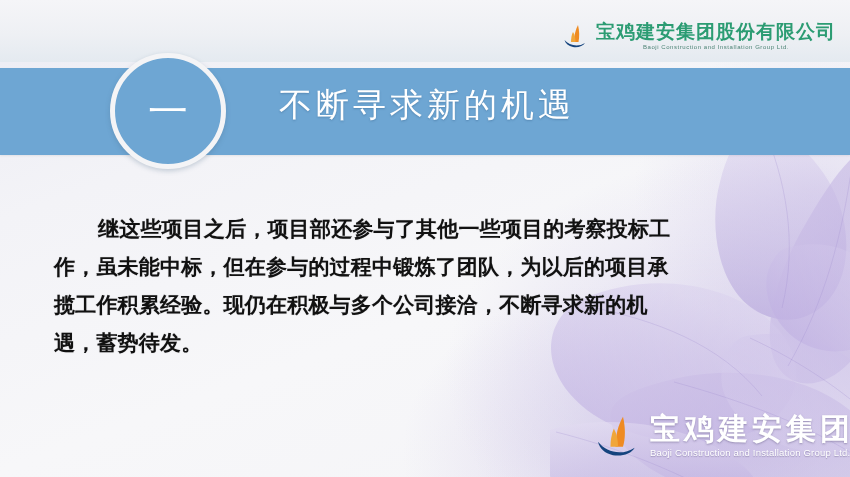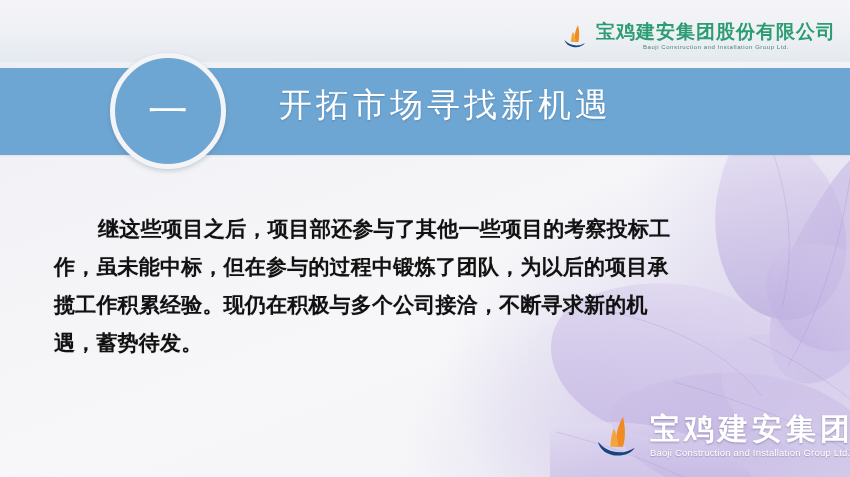--- a/index.html
+++ b/index.html
@@ -227,21 +227,21 @@
         <path d="M3,32 C12,43 30,47 44,38 C40,44 30,48 20,46 C11,44 5,39 3,32 Z" fill="#15447e"></path>
       </svg>
       <div class="top-logo-texts">
         <div class="top-logo-cn">宝鸡建安集团股份有限公司</div>
         <div class="top-logo-en">Baoji Construction and Installation Group Ltd.</div>
       </div>
     </div>
   </div>
 
   <div class="band"></div>
-  <div class="band-title">开拓市场寻找新机遇</div>
+  <div class="band-title">不断寻求新的机遇</div>
 
   <div class="badge">
     <span class="badge-num">一</span>
   </div>
 
   <div class="body-copy">继这些项目之后，项目部还参与了其他一些项目的考察投标工作，虽未能中标，但在参与的过程中锻炼了团队，为以后的项目承揽工作积累经验。现仍在积极与多个公司接洽，不断寻求新的机遇，蓄势待发。</div>
 
   <div class="bottom-logo">
     <svg class="bottom-logo-mark" viewBox="0 0 52 48" xmlns="http://www.w3.org/2000/svg">
       <path d="M32,1 C35,14 35,27 32,37 L23,37 C23,24 26,11 32,1 Z" fill="#ef8b22"></path>

